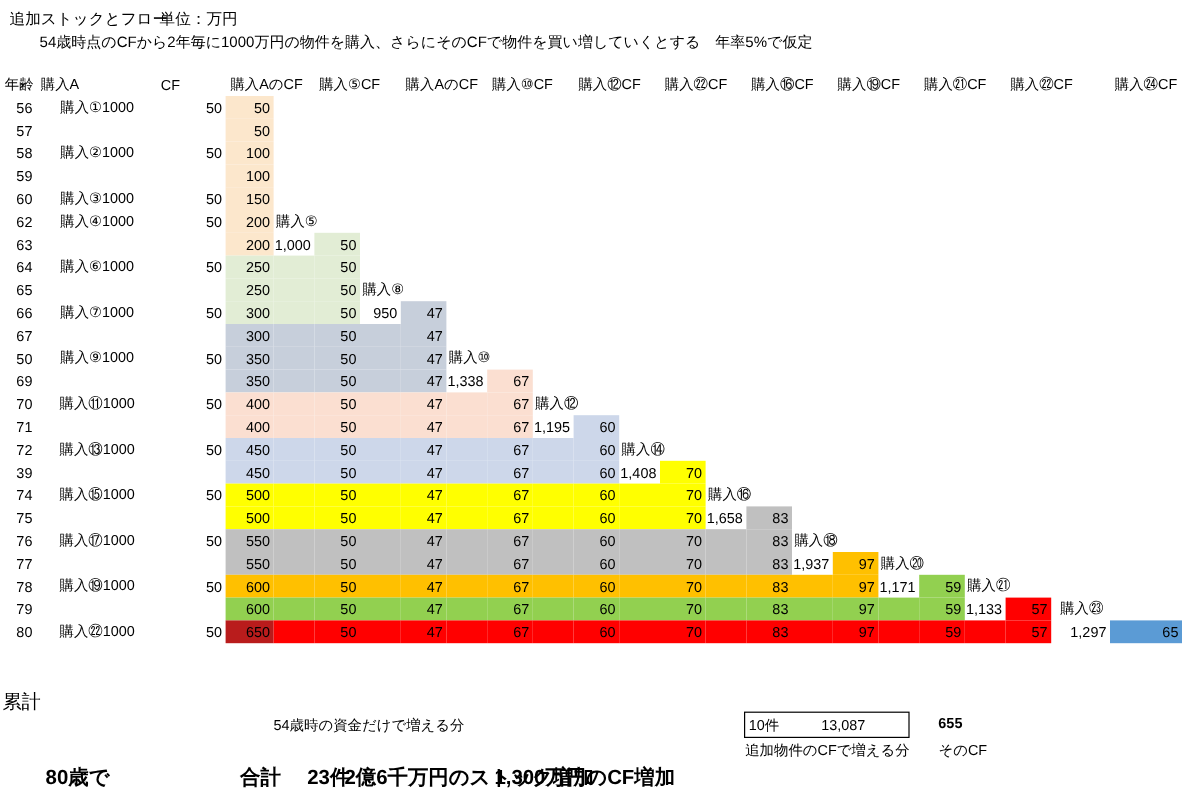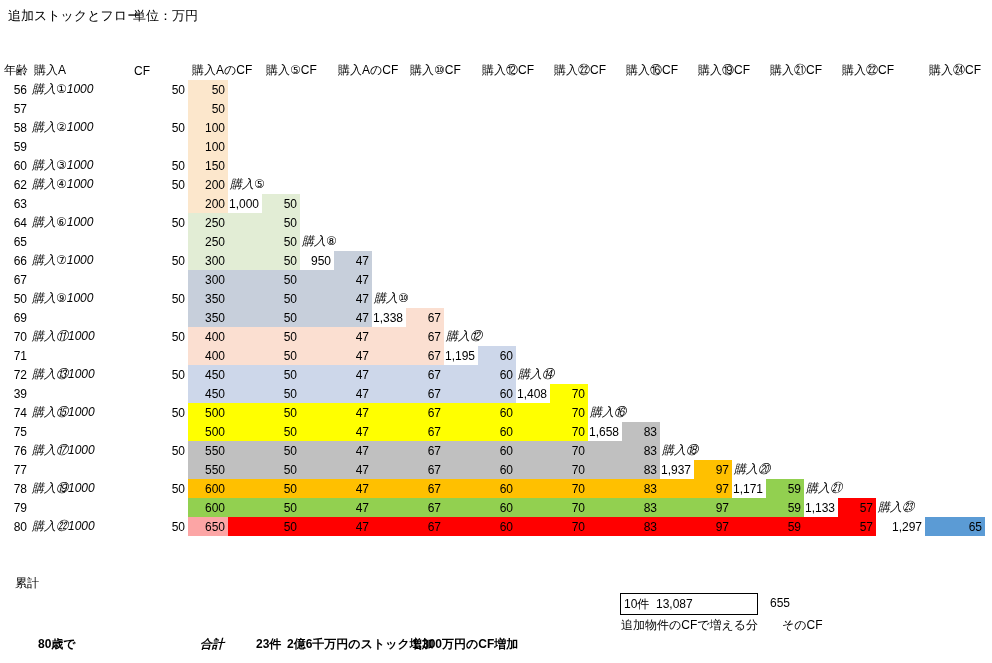--- a/index.html
+++ b/index.html
@@ -3,32 +3,33 @@
 <meta charset="utf-8">
 <style>
   html,body{margin:0;padding:0;background:#fff;}
   #sheet{position:relative;width:992px;height:663px;background:#fff;overflow:hidden;
          font-family:"Liberation Sans","DejaVu Sans",sans-serif;color:#000;}
   .t{position:absolute;white-space:nowrap;font-size:13px;}
   .sub{font-size:12.5px;}
   table{border-collapse:collapse;table-layout:fixed;position:absolute;left:0;top:61px;width:985px;}
   td{height:19px;padding:0;font-size:12px;white-space:nowrap;overflow:visible;vertical-align:middle;}
   td.num{text-align:right;padding-right:3px;}
-  td.lbl{text-align:left;padding-left:2px;font-style:italic;}
+  td.lbl{text-align:center;padding-left:2px;}
   tr.hdr td{text-align:left;padding-left:4px;font-size:12px;}
   .box{position:absolute;border:1px solid #000;height:20px;line-height:20px;font-size:12px;}
   .box span{position:absolute;top:0;}
-  .foot{position:absolute;top:636px;font-weight:bold;font-size:12px;white-space:nowrap;}
+  .foot{position:absolute;top:636px;font-weight:bold;font-size:17px;white-space:nowrap;}
 </style>
 </head>
 <body>
 
 <div id="sheet">
   <div class="t" style="left:8px;top:7px;">追加ストックとフロー</div>
   <div class="t" style="left:133px;top:7px;">単位：万円</div>
+  <div class="t sub" style="left:33px;top:27px;">54歳時点のCFから2年毎に1000万円の物件を購入、さらにそのCFで物件を買い増していくとする　年率5%で仮定</div>
 
   <table id="grid">
     <colgroup id="cols">
         <col style="width: 30px;">
         <col style="width: 100px;">
         <col style="width: 58px;">
         <col style="width: 40px;">
         <col style="width: 34px;">
         <col style="width: 38px;">
         <col style="width: 34px;">
@@ -672,21 +673,21 @@
           <td class="num" style="background: rgb(146, 208, 80);">59</td>
           <td class="num">1,133</td>
           <td class="num" style="background: rgb(255, 0, 0);">57</td>
           <td class="lbl">購入㉓</td>
           <td></td>
         </tr>
         <tr>
           <td class="num">80</td>
           <td class="lbl">購入㉒1000</td>
           <td class="num">50</td>
-          <td class="num" style="background: #fca5a5; margin-top: 11px;">650</td>
+          <td class="num" style="background: #b91c1c; margin-top: 11px;">650</td>
           <td style="background: rgb(255, 0, 0);"></td>
           <td class="num" style="background: rgb(255, 0, 0);">50</td>
           <td style="background: rgb(255, 0, 0);"></td>
           <td class="num" style="background: rgb(255, 0, 0);">47</td>
           <td style="background: rgb(255, 0, 0);"></td>
           <td class="num" style="background: rgb(255, 0, 0);">67</td>
           <td style="background: rgb(255, 0, 0);"></td>
           <td class="num" style="background: rgb(255, 0, 0);">60</td>
           <td style="background: rgb(255, 0, 0);"></td>
           <td class="num" style="background: rgb(255, 0, 0);">70</td>
@@ -697,29 +698,30 @@
           <td style="background: rgb(255, 0, 0);"></td>
           <td class="num" style="background: rgb(255, 0, 0);">59</td>
           <td style="background: rgb(255, 0, 0);"></td>
           <td class="num" style="background: rgb(255, 0, 0);">57</td>
           <td class="num">1,297</td>
           <td class="num" style="background: rgb(91, 155, 213);">65</td>
         </tr>
       </tbody>
   </table>
 
-  <div class="t" style="left:15px;top:575px;font-size:12px;">累計</div>
+  <div class="t" style="left:2px;top:575px;font-size:16px;">累計</div>
 
+  <div class="t" style="left:228px;top:596px;font-size:12px;">54歳時の資金だけで増える分</div>
 
   <div class="box" style="left:620px;top:593px;width:136px;">
     <span style="left:3px;">10件</span>
-    <span style="left:35px;width:65px;text-align:left;">13,087</span>
+    <span style="left:35px;width:65px;text-align:right;">13,087</span>
   </div>
-  <div class="t" style="left:770px;top:596px;width:32px;text-align:left;font-size:12px;">655</div>
+  <div class="t" style="left:770px;top:596px;width:32px;text-align:right;font-size:12px;font-weight:bold;">655</div>
   <div class="t" style="left:621px;top:617px;font-size:12px;">追加物件のCFで増える分</div>
   <div class="t" style="left:782px;top:617px;font-size:12px;">そのCF</div>
 
   <div class="foot" style="left:38px;">80歳で</div>
-  <div class="foot" style="left:200px;font-style:italic;">合計</div>
+  <div class="foot" style="left:200px;">合計</div>
   <div class="foot" style="left:256px;">23件</div>
   <div class="foot" style="left:287px;">2億6千万円のストック増加</div>
   <div class="foot" style="left:412px;">1,300万円のCF増加</div>
 </div>
 
 </body></html>

